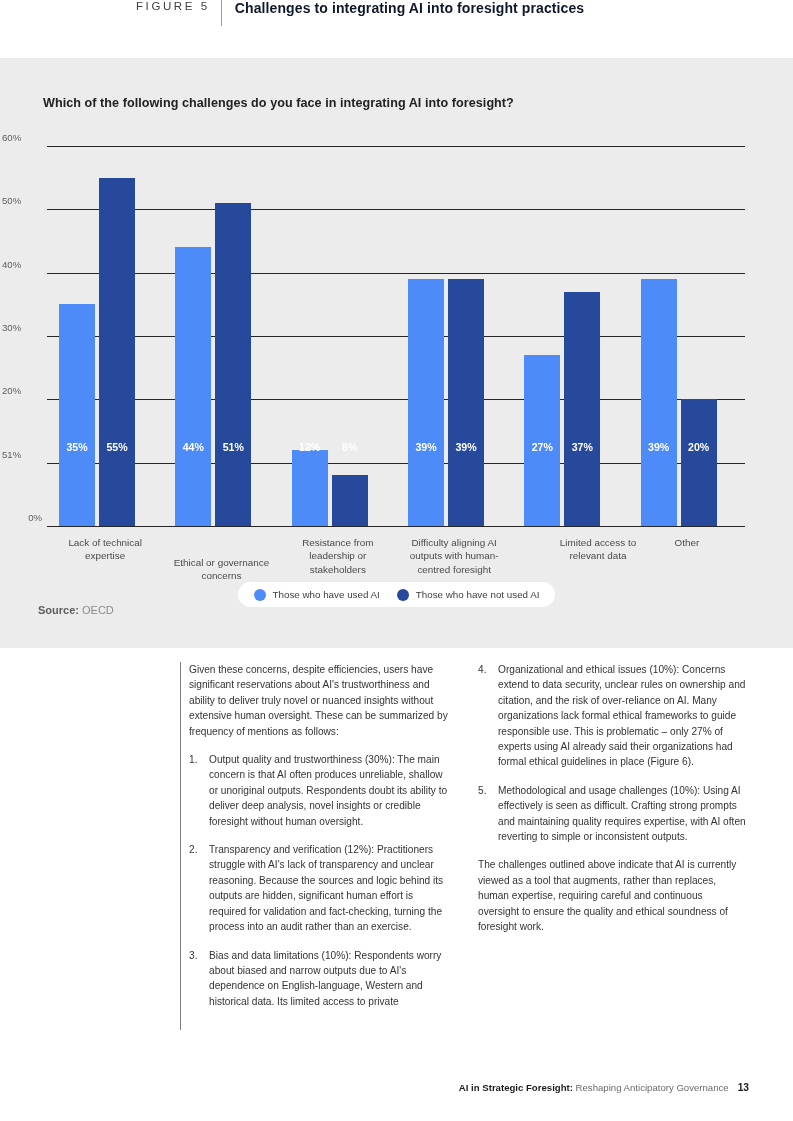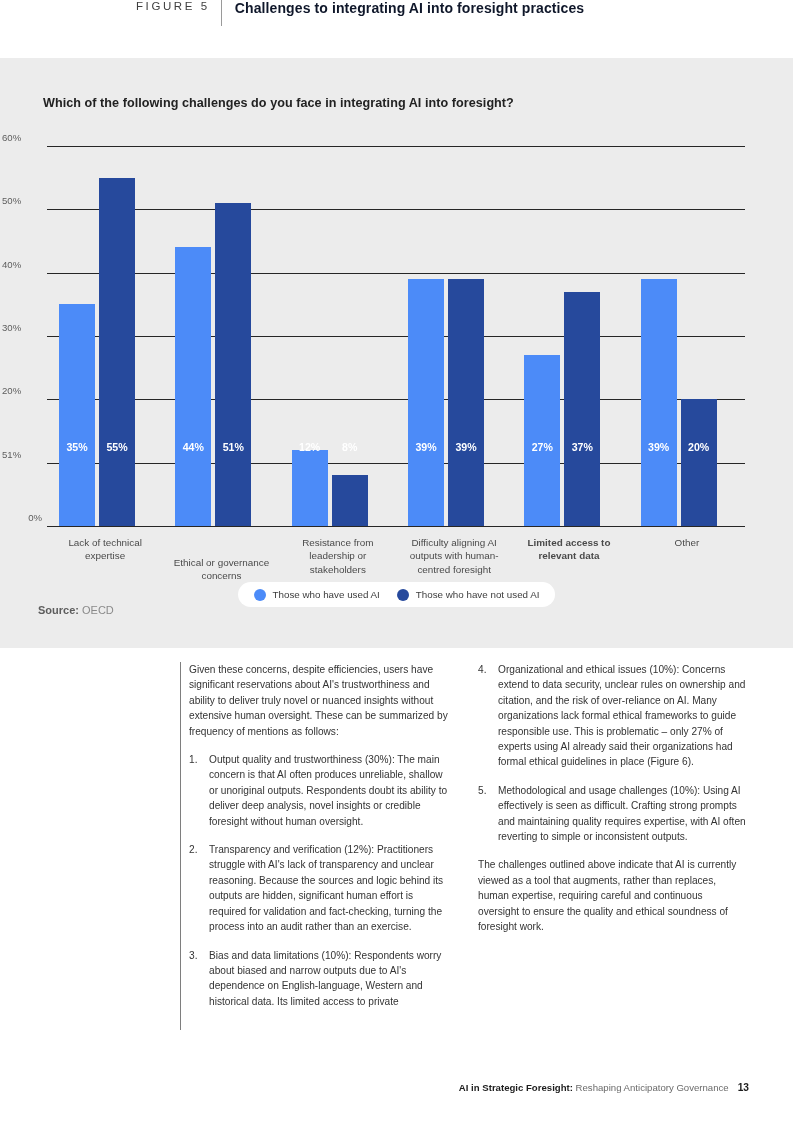--- a/index.html
+++ b/index.html
@@ -189,21 +189,21 @@
             </div>
           </div>
         </div>
     </div>
 
     <div class="cats" id="cats">
         <div class="cat" style="left: 4.16667px;">Lack of technical expertise</div>
         <div class="cat" style="left: 120.5px; margin-top: 20px;">Ethical or governance concerns</div>
         <div class="cat" style="left: 236.833px;">Resistance from leadership or stakeholders</div>
         <div class="cat" style="left: 353.167px;">Difficulty aligning AI outputs with human-centred foresight</div>
-        <div class="cat" style="left: 468px; font-weight: bold;">Limited access to relevant data</div>
+        <div class="cat" style="left: 497px;">Limited access to relevant data</div>
         <div class="cat" style="left: 585.833px;">Other</div>
       </div>
 
     <div class="legend">
       <div class="legend-item">
         <span class="legend-dot a"></span>
         <span class="legend-text">Those who have used AI</span>
       </div>
       <div class="legend-item">
         <span class="legend-dot b"></span>

